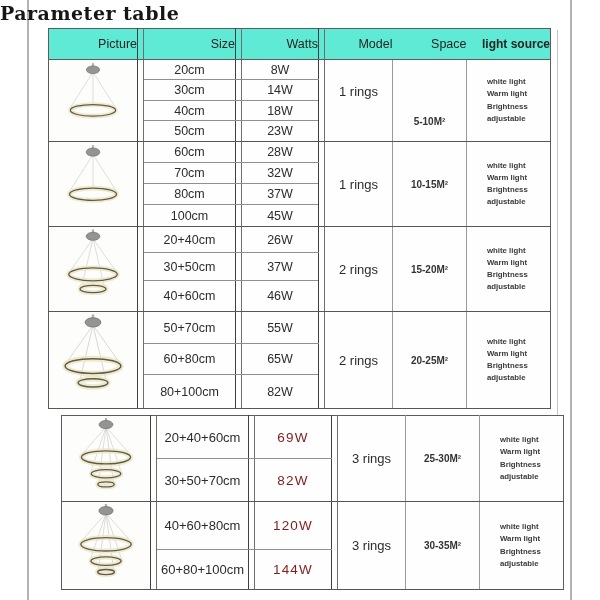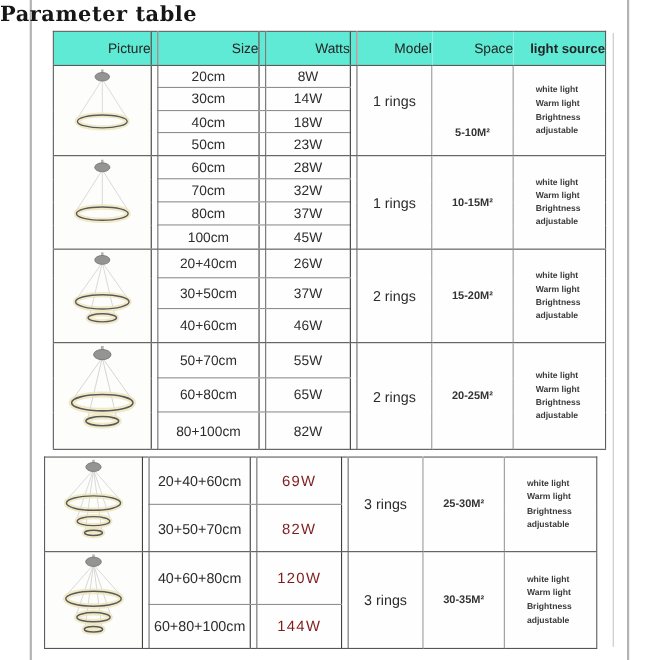--- a/index.html
+++ b/index.html
@@ -4,21 +4,21 @@
 <style>
   html,body{margin:0;padding:0;background:#ffffff;}
   body{width:600px;height:600px;position:relative;font-family:"Liberation Sans",sans-serif;overflow:hidden;}
   .scanline{position:absolute;top:0;bottom:0;width:2px;background:#b3b3b3;}
   .scanline.left{left:27px;}
   .scanline.right{left:570px;}
   .edgeline{position:absolute;left:557px;top:30px;height:558px;width:1px;background:#c6c6c6;}
   .title{position:absolute;top:2px;left:0;width:600px;text-align:left;margin:0;
          font-family:"DejaVu Serif",serif;font-weight:700;font-size:19px;color:#161616;letter-spacing:.5px;}
   .twrap{position:absolute;left:48px;top:28px;}
-  .twrap2{position:absolute;left:40px;top:415px;}
+  .twrap2{position:absolute;left:61px;top:415px;}
   table{border-collapse:collapse;table-layout:fixed;width:502px;background:#fefefe;}
   .ptable{border:1px solid #5c5c5c;}
   td,th{padding:0;overflow:hidden;}
   .hcell{background:#5eead4;font-size:12.5px;font-weight:400;color:#252525;height:30px;
          text-align:right;vertical-align:middle;border-bottom:1px solid #5c5c5c;}
   .hcell.hbold{font-weight:700;font-size:12px;}
   .sep{border-left:1px solid #3f3f3f;border-right:1px solid #6e6e6e;}
   .cell-size,.cell-watts{text-align:center;vertical-align:middle;font-size:12.5px;color:#2c2c2c;}
   .lower .cell-size{font-size:13px;}
   .lower .cell-watts{font-size:13.5px;letter-spacing:1.2px;color:#7f1d1d;}

